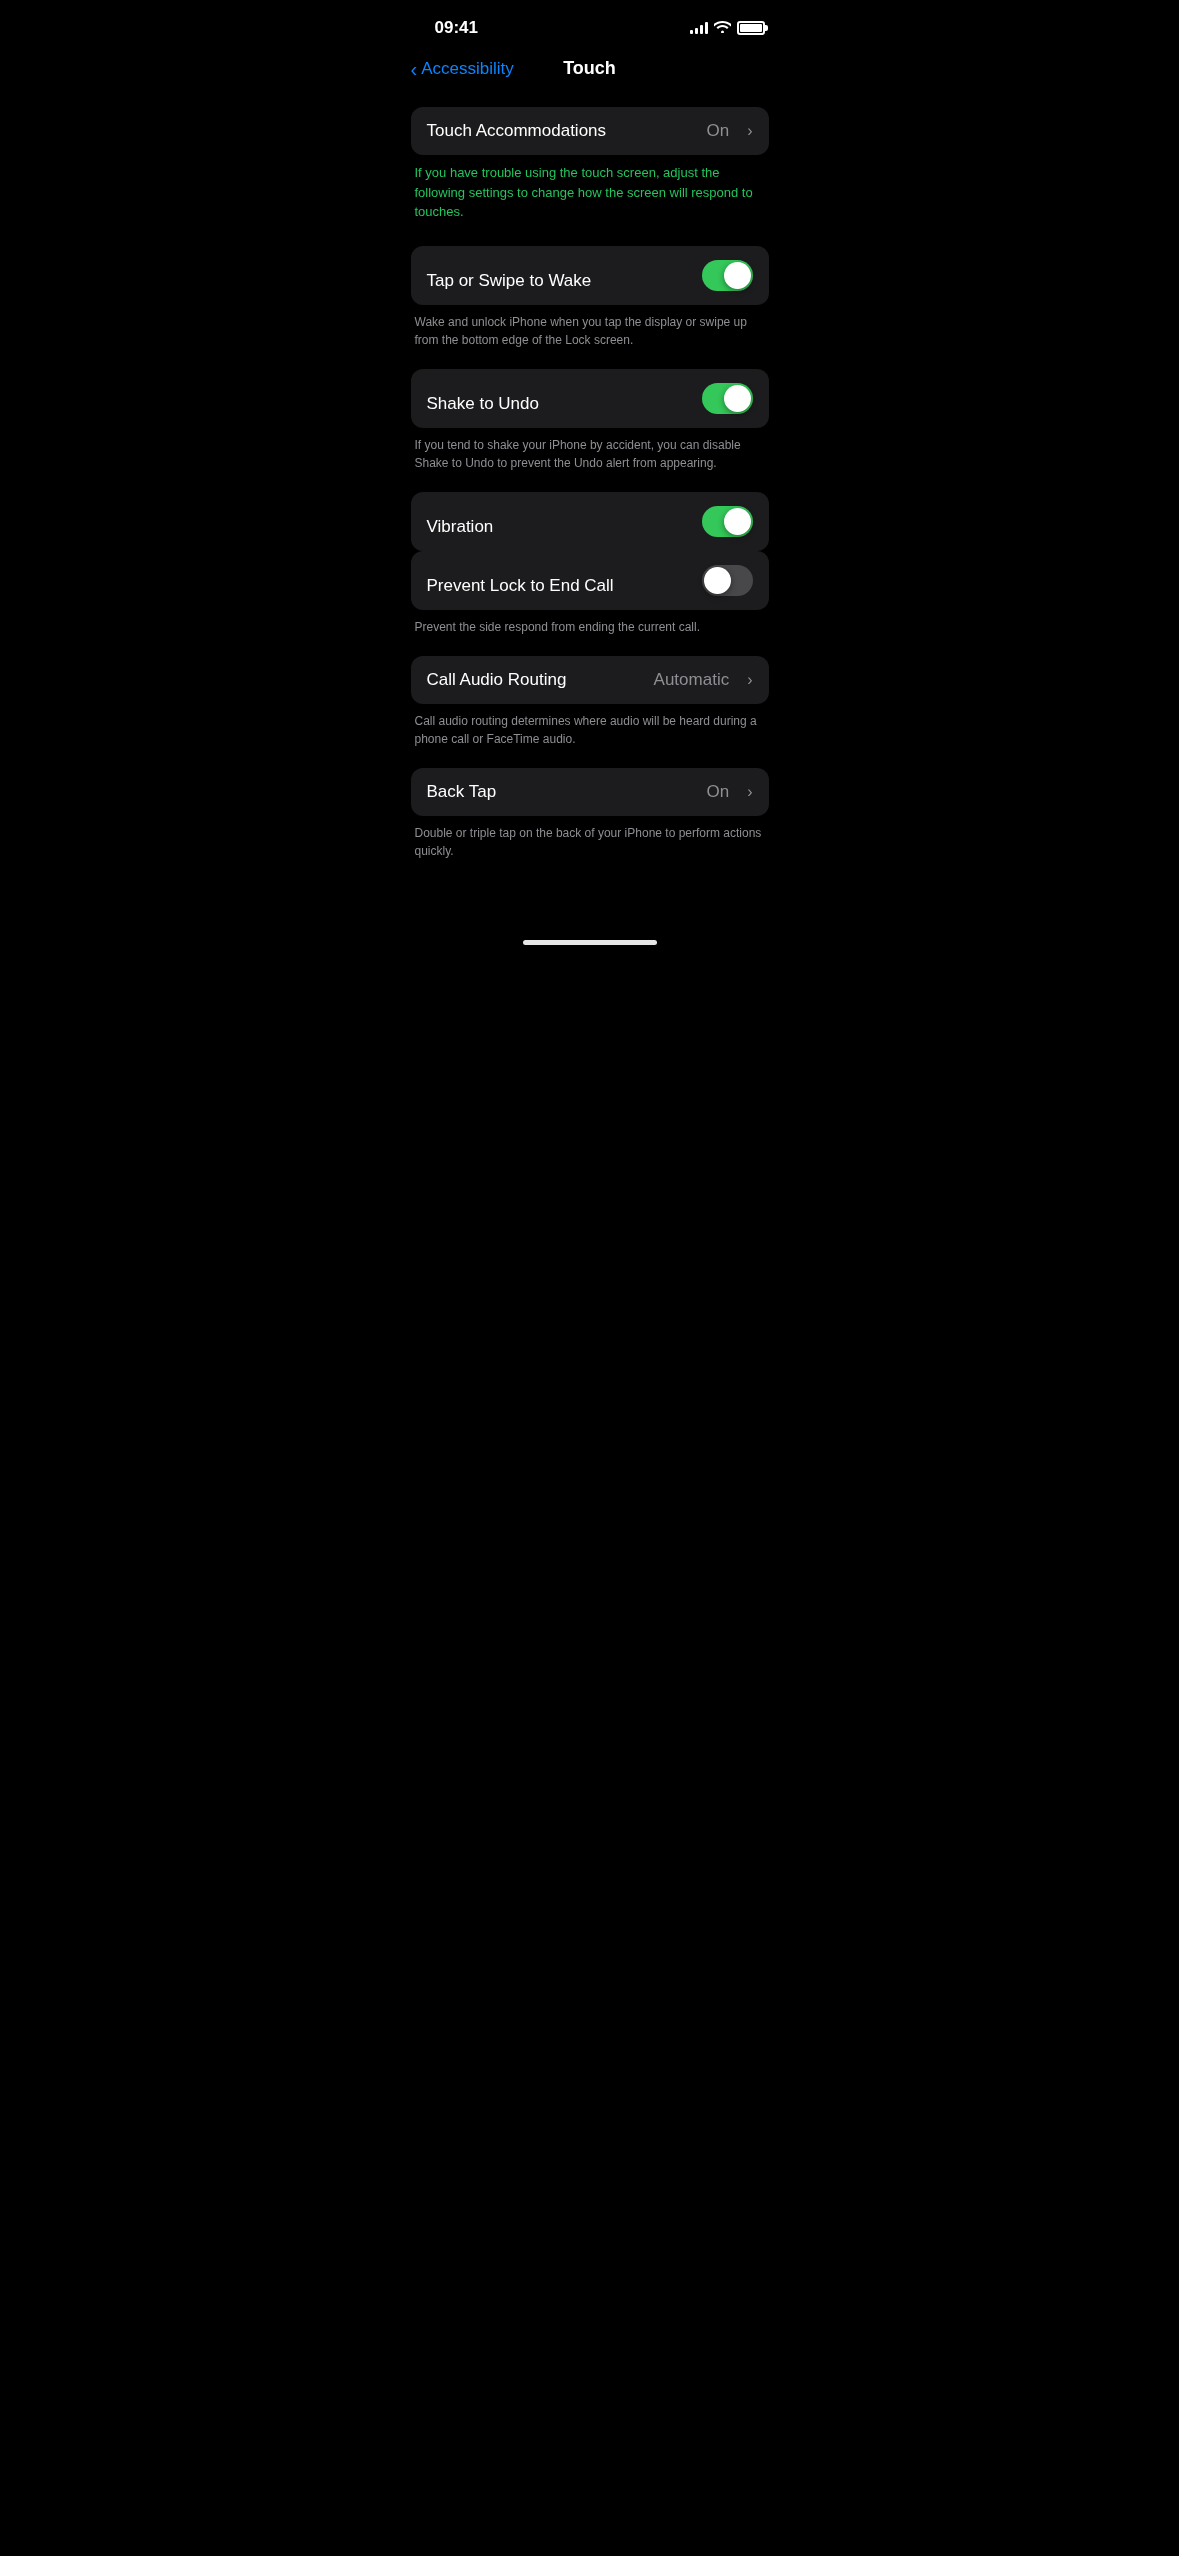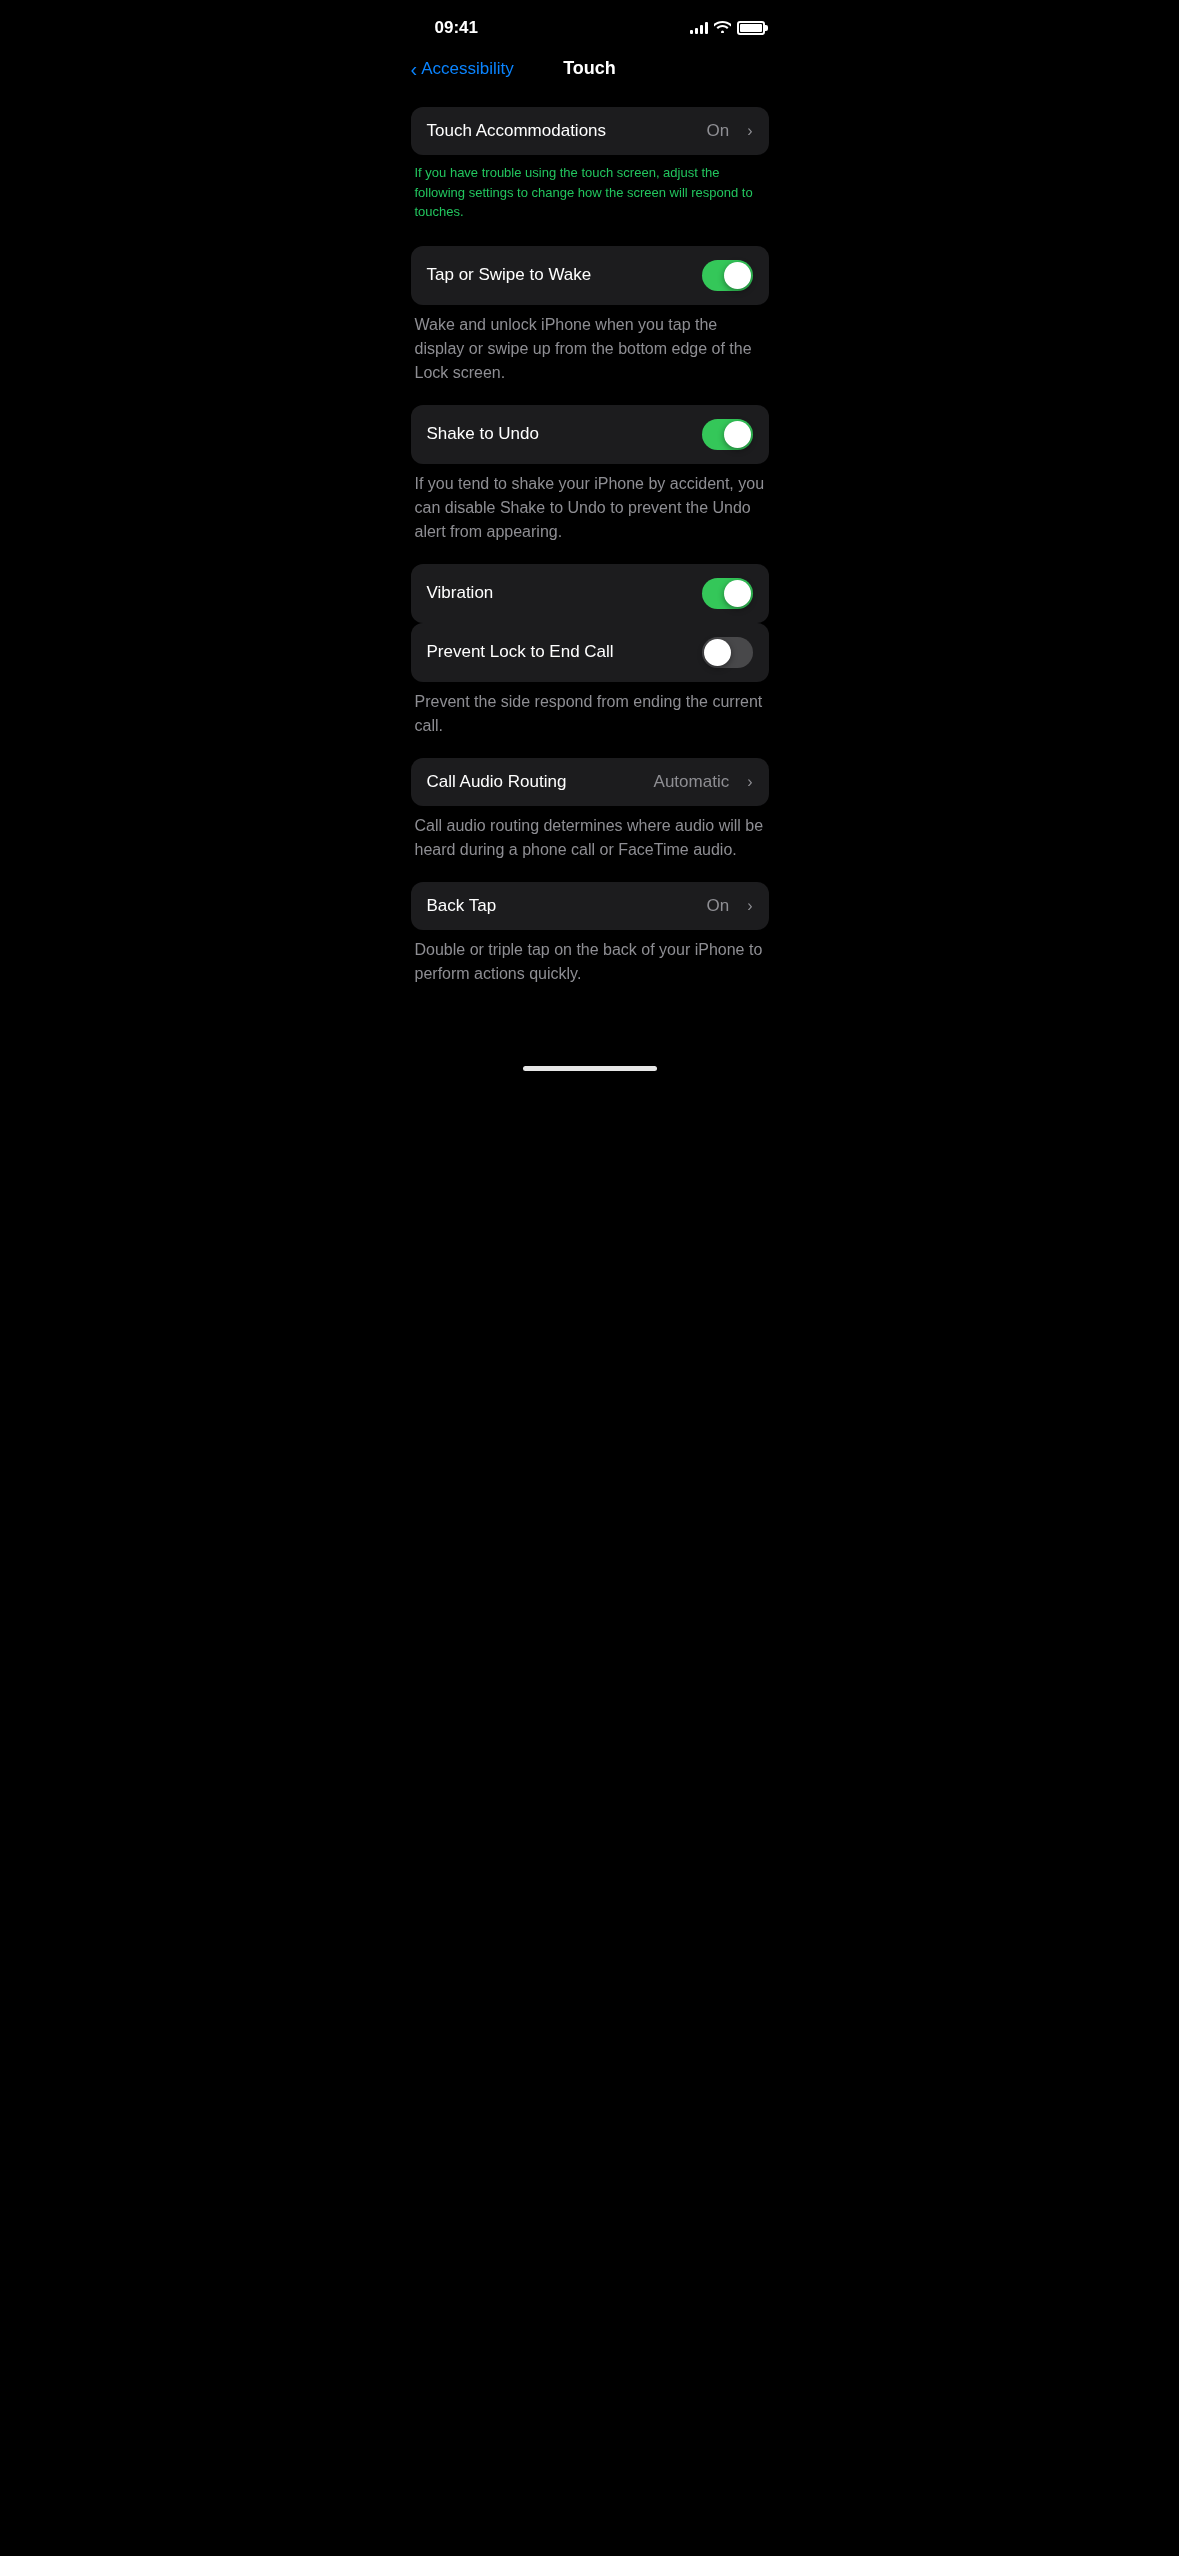--- a/index.html
+++ b/index.html
@@ -123,33 +123,33 @@
 
     .scroll-content {
       padding: 16px 0 40px 0;
     }
 
     .settings-row {
       background-color: #1c1c1e;
       border-radius: 12px;
       padding: 14px 16px;
       display: flex;
-      align-items: center;
+      align-items: flex-end;
       justify-content: space-between;
       margin: 0 16px;
     }
 
     .settings-row-label {
       font-size: 17px;
       color: #ffffff;
       font-weight: 400;
     }
 
     .description-text {
-      font-size: 16px;
+      font-size: 12px;
       color: #8e8e93;
       line-height: 1.5;
       margin: 8px 16px 20px 16px;
       padding: 0 4px;
     }
 
     .touch-accommodations-row {
       background-color: #1c1c1e;
       border-radius: 12px;
       padding: 14px 16px;

